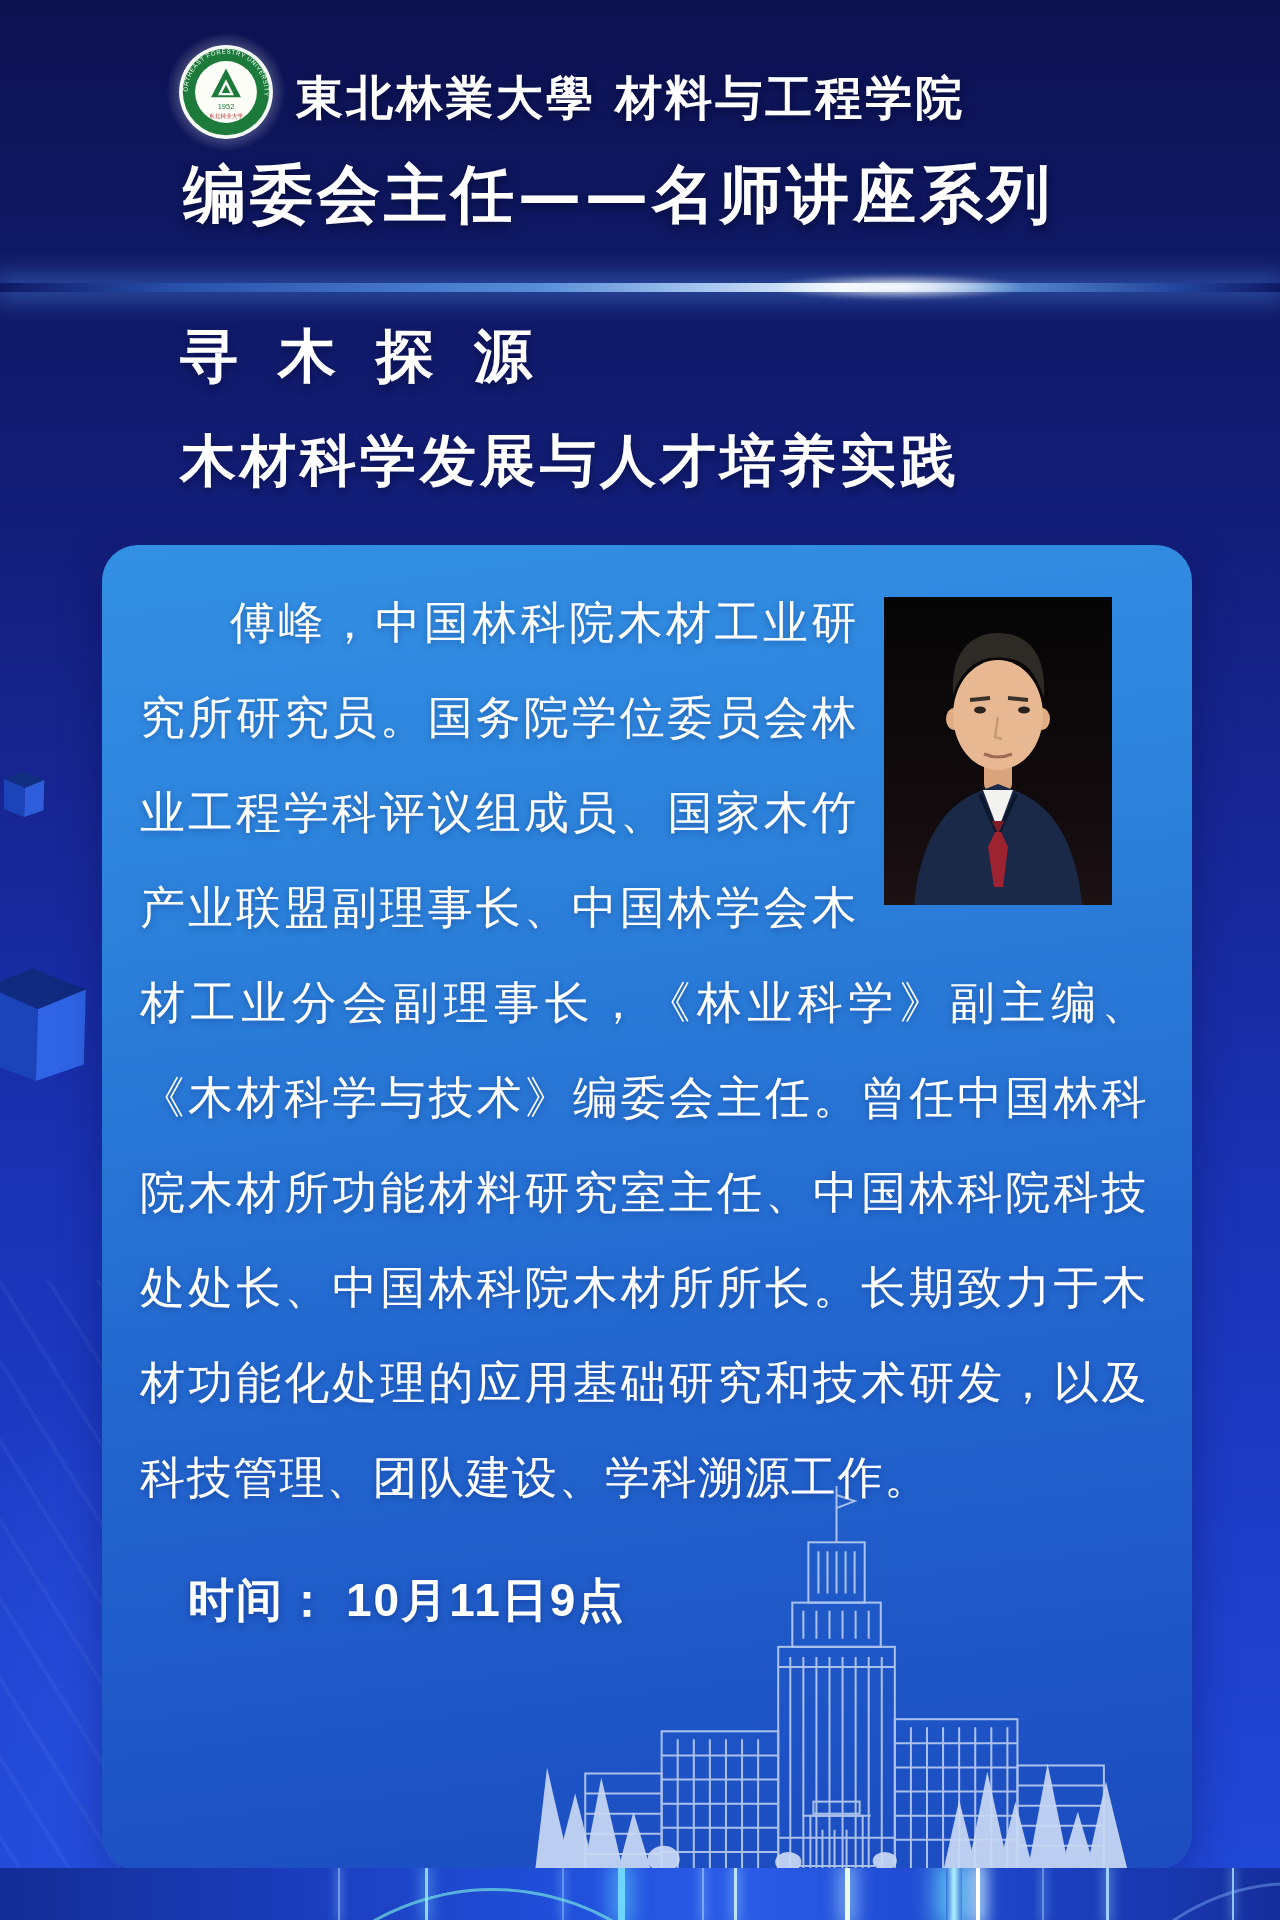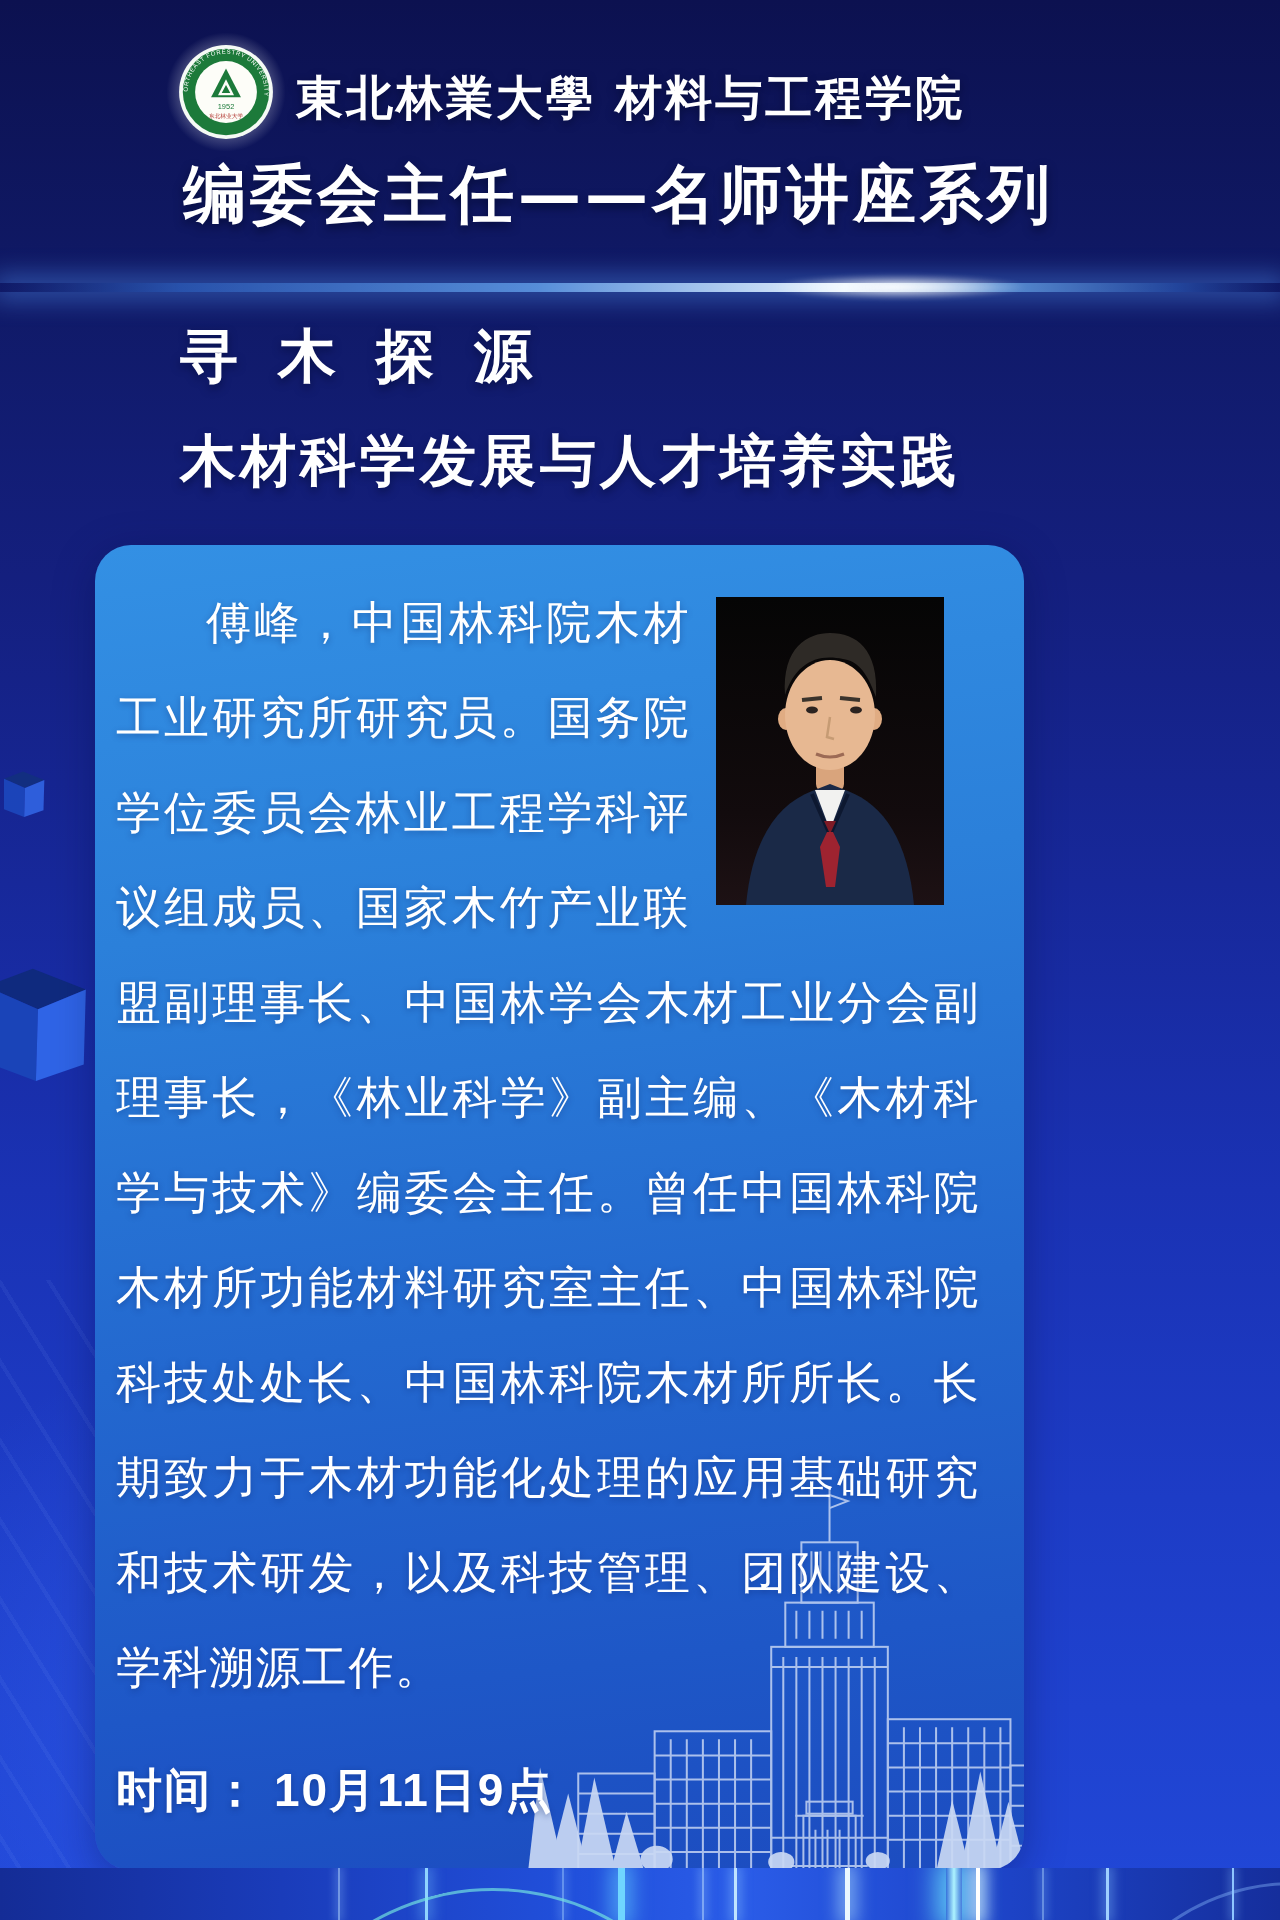--- a/index.html
+++ b/index.html
@@ -59,45 +59,45 @@
     text-shadow:0 4px 9px rgba(0,10,50,.55);
   }
   .title-line2{
     position:absolute;top:424px;left:180px;
     font-family:"DejaVu Serif",serif;
     font-size:56px;font-weight:900;letter-spacing:4px;white-space:nowrap;
     text-shadow:0 4px 9px rgba(0,10,50,.55);
   }
   
   .panel{
-    position:absolute;left:95px;top:545px;width:929px;height:1325px;
+    position:absolute;left:102px;top:545px;width:1090px;height:1325px;
     border-radius:36px;
     background:linear-gradient(173deg,#3390e4 0%,#2b80da 28%,#2368cf 58%,#1e57c7 82%,#1c4cc0 100%);
     box-shadow:0 10px 40px rgba(5,15,70,.35);
-    padding:30px 44px 0 21px;
+    padding:30px 44px 0 38px;
     box-sizing:border-box;
     overflow:hidden;
   }
   .building{position:absolute;left:432px;bottom:-2px;width:595px;height:392px;z-index:1;}
   .bio-wrap{position:relative;z-index:2;}
   .photo{
     float:right;width:228px;height:308px;margin:22px 36px 18px 26px;
     padding:0;border:0;
   }
   .photo svg{display:block;}
   .bio{
     margin:0;font-size:45px;line-height:95px;letter-spacing:1.5px;
     text-indent:2em;text-align:justify;
     text-shadow:0 2px 6px rgba(8,30,95,.35);
   }
   .event{position:relative;z-index:2;margin-top:44px;}
   .event-row{font-size:46px;font-weight:bold;line-height:62px;letter-spacing:2px;
     text-shadow:0 2px 6px rgba(8,30,95,.4);}
   .event-row + .event-row{margin-top:38px;}
-  .event-label{margin-right:14px;}
+  .event-label{margin-right:14px;margin-left:48px;}
   
   .light-strip{
     position:absolute;left:0;bottom:0;width:1280px;height:52px;z-index:3;
     background:linear-gradient(90deg,#142c96 0%,#1a3cba 22%,#2150dc 45%,#2a5ce8 58%,#1e46cc 76%,#152e9c 100%);
     overflow:hidden;
   }
   .streak{position:absolute;top:0;bottom:0;}
   .arc{position:absolute;border-radius:50%;border:3px solid transparent;}
   .arc-1{left:250px;top:1888px;width:480px;height:480px;border-top-color:rgba(120,235,225,.65);transform:rotate(-14deg);z-index:4;}
   .arc-2{left:1080px;top:1882px;width:420px;height:420px;border-top-color:rgba(140,190,255,.4);transform:rotate(10deg);z-index:4;}

